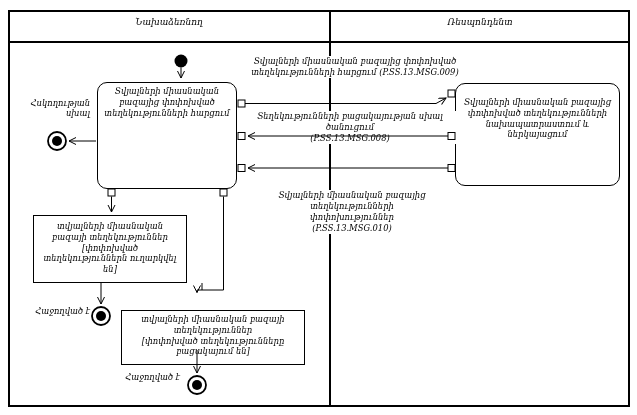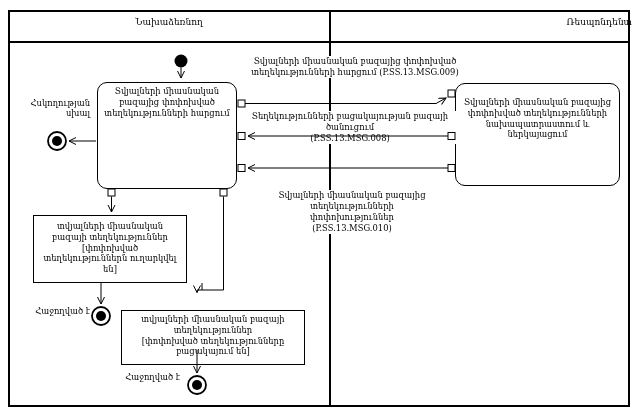--- a/index.html
+++ b/index.html
@@ -1,36 +1,36 @@
 <!DOCTYPE html>
 <html><head>
 <meta charset="utf-8">
 <style>
   html,body{margin:0;padding:0;background:#ffffff;}
   #canvas{
     position:relative;width:637px;height:415px;background:#ffffff;
-    font-family:"DejaVu Serif","DejaVu Sans",serif;color:#000;overflow:hidden;
+    font-family:"DejaVu Serif","DejaVu Sans",serif;color:#000;overflow:hidden;font-style:italic;
   }
   .frame{
     position:absolute;left:8px;top:10px;width:622px;height:397px;
     border:2px solid #000;box-sizing:border-box;z-index:1;
   }
   .header-row{
     position:absolute;left:8px;top:10px;width:622px;height:33px;
     border-bottom:2px solid #000;box-sizing:border-box;z-index:1;
   }
   .lane-divider{
     position:absolute;left:329px;top:10px;width:2px;height:397px;
     background:#000;z-index:1;
   }
   .lane-title{
     position:absolute;top:17px;font-size:9px;text-align:center;z-index:2;
   }
   .lane-title.left{left:8px;width:322px;}
-  .lane-title.right{left:328px;width:304px;text-align:right;}
+  .lane-title.right{left:328px;width:304px;}
   .action{
     position:absolute;background:#fff;border:1px solid #000;border-radius:10px;
     box-sizing:border-box;text-align:center;font-size:8.4px;line-height:1.28;
     z-index:2;
   }
   .objnode{
     position:absolute;background:#fff;border:1px solid #000;
     box-sizing:border-box;text-align:center;font-size:8.4px;line-height:1.28;
     z-index:2;
   }
@@ -73,21 +73,21 @@
   <div class="objnode" style="left:121px;top:295px;width:184px;height:55px;padding:3px 7px 0 7px;margin-top:15px;">
     <span style="display:block;">տվյալների միասնական բազայի տեղեկություններ</span>
     <span style="display:block;text-align:center;">[փոփոխված տեղեկությունները բացակայում են]</span>
   </div>
 
   <div class="msg-label" style="left:250px;top:56px;width:210px;">
     <span>Տվյալների միասնական բազայից փոփոխված տեղեկությունների հարցում (P.SS.13.MSG.009)</span>
   </div>
 
   <div class="msg-label" style="left:238px;top:111px;width:224px;">
-    <span>Տեղեկությունների բացակայության բազայի ծանուցում</span>
+    <span>Տեղեկությունների բացակայության սխալ ծանուցում</span>
     <span>(P.SS.13.MSG.008)</span>
   </div>
 
   <div class="msg-label" style="left:267px;top:172px;width:170px;margin-top:18px;">
     <span>Տվյալների միասնական բազայից տեղեկությունների փոփոխություններ</span>
     <span>(P.SS.13.MSG.010)</span>
   </div>
 
   <div class="small-label" style="left:10px;top:98px;width:80px;">Հսկողության սխալ</div>
   <div class="small-label" style="left:30px;top:306px;width:60px;">Հաջողված է</div>

